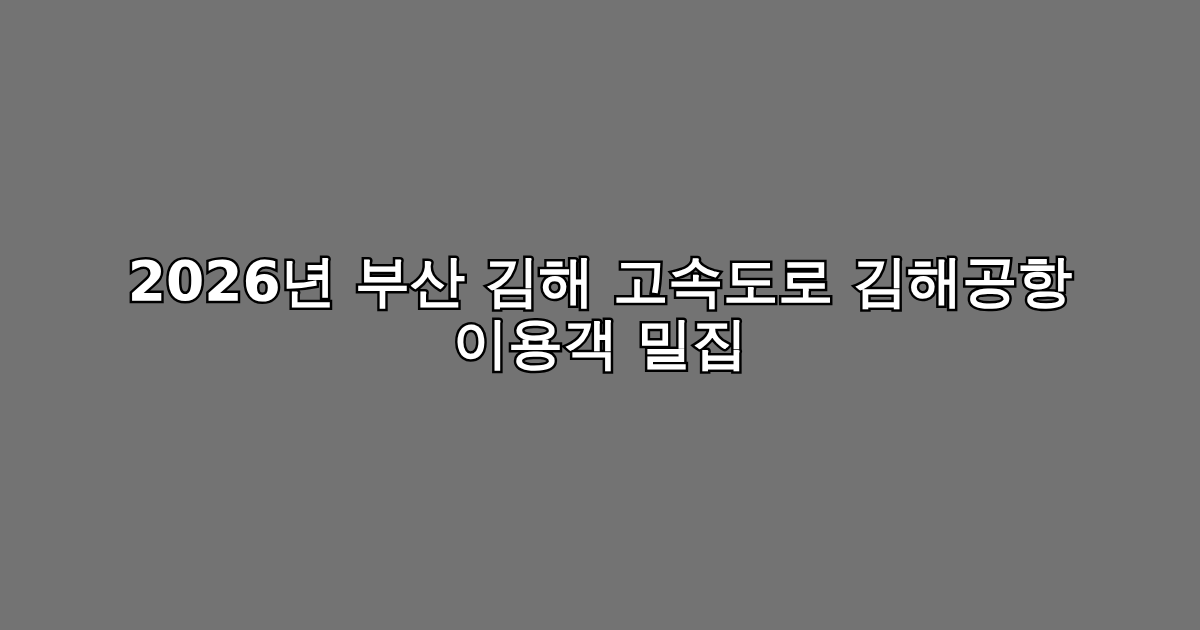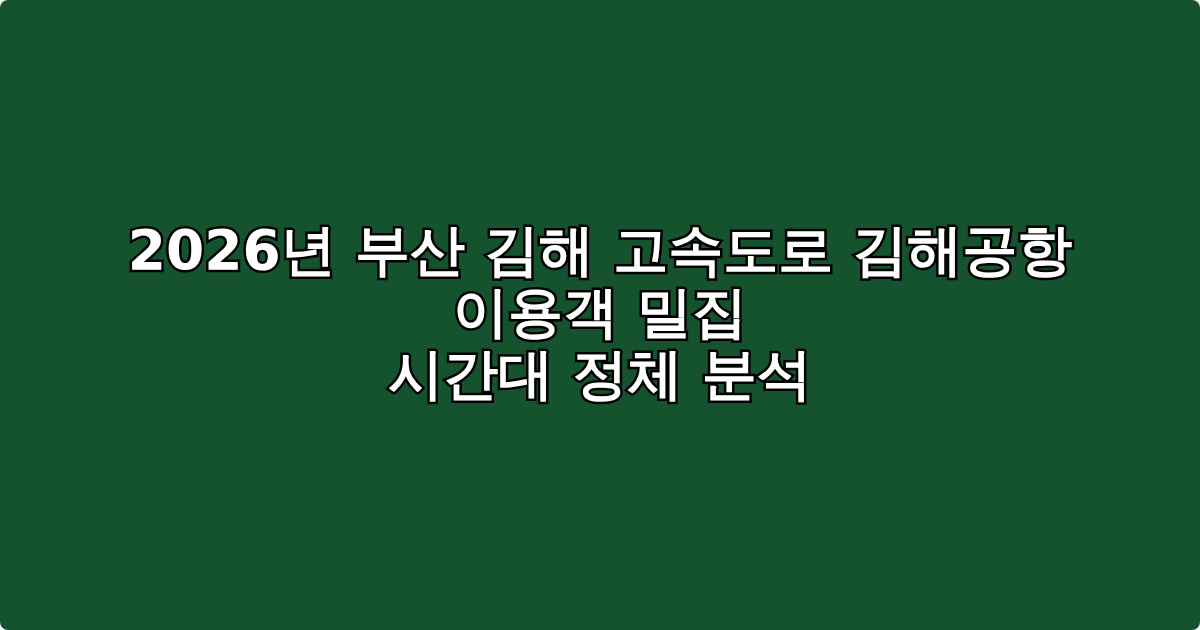--- a/index.html
+++ b/index.html
@@ -54,23 +54,22 @@
        1px  1px 0 #000;
   }
 
   .headline .line {
     display: block;
   }
 </style>
 </head>
 <body>
 
-<div class="card" style="background-color: #14532d; border-radius: 8px;">
+<div class="card" style="background-color: #737373;">
 
   <div class="headline-block">
 
     <h1 class="headline" style="color: rgb(255, 255, 255); -webkit-text-stroke-color: rgb(0, 0, 0);">
       <span class="line">2026년 부산 김해 고속도로 김해공항 이용객 밀집</span>
-      <span class="line">시간대 정체 분석</span>
     </h1>
 
   </div>
 </div>
 
 </body></html>

